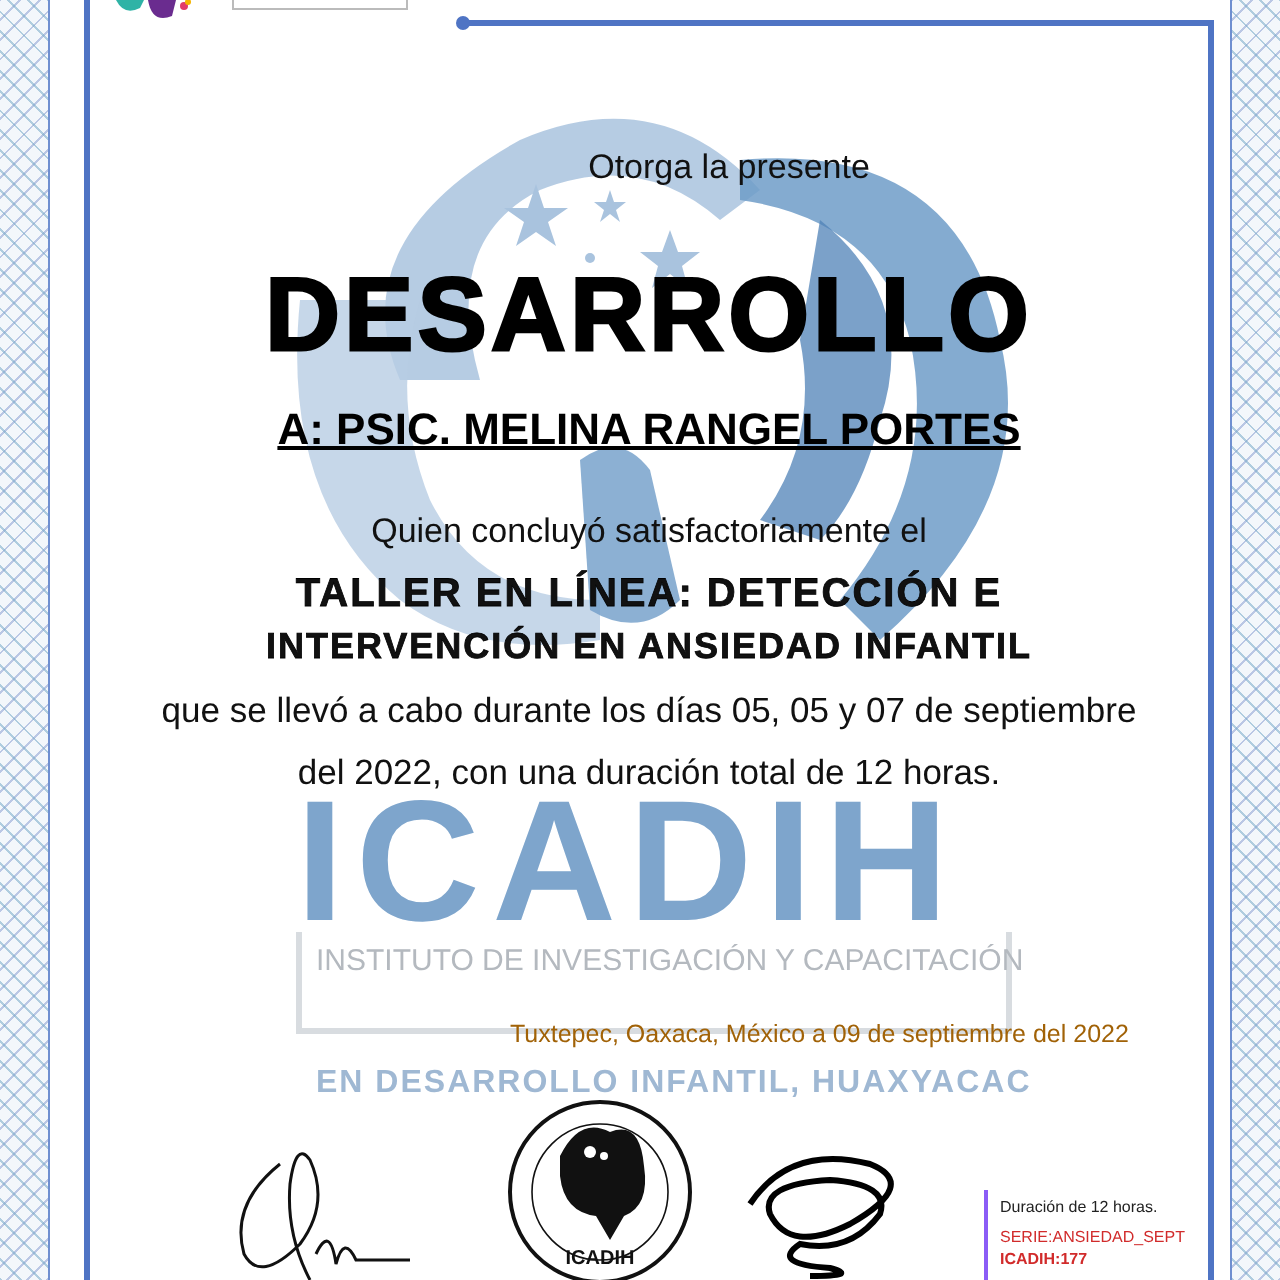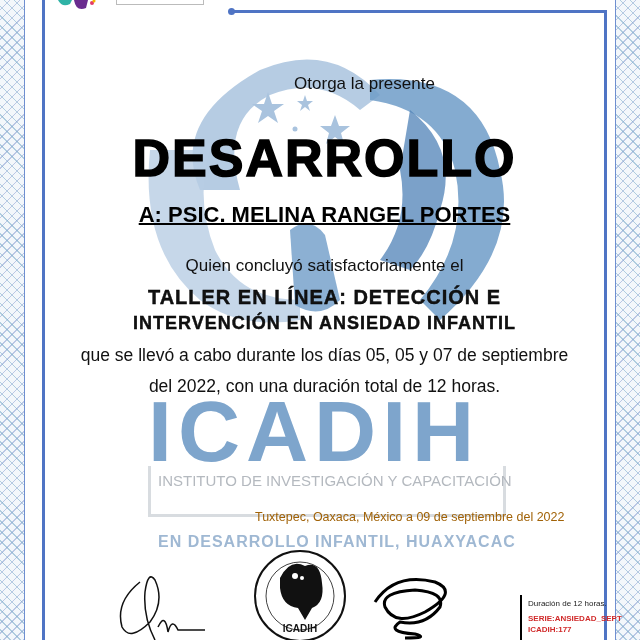--- a/index.html
+++ b/index.html
@@ -32,23 +32,23 @@
   .quien { top:256px; font-size:17px; }
   .course1 { top:286px; font-size:20px; font-weight:bold; letter-spacing:1px; -webkit-text-stroke:0.4px #000; }
   .course2 { top:313px; font-size:18px; font-weight:bold; letter-spacing:1px; -webkit-text-stroke:0.4px #000; }
   .fechas1 { top:345px; font-size:17.5px; }
   .fechas2 { top:376px; font-size:17.5px; }
   .lugar { position:absolute; left:255px; top:510px; font-size:12.5px; color:#a16207; }
 
   .sig1 { position:absolute; left:110px; top:572px; }
   .seal { position:absolute; left:250px; top:548px; width:100px; height:92px; }
   .sig2 { position:absolute; left:355px; top:572px; }
-  .info { position:absolute; left:520px; top:595px; border-left:2px solid #000000; padding-left:6px; height:45px; }
+  .info { position:absolute; left:492px; top:595px; border-left:2px solid #8b5cf6; padding-left:6px; height:45px; }
   .info .dur { font-size:8px; color:#222; margin-top:4px; }
-  .info .serie { font-size:8px; color:#d12b2b; font-weight:bold; margin-top:6px; }
+  .info .serie { font-size:8px; color:#d12b2b; font-weight:normal; margin-top:6px; }
   .info .folio { font-size:8px; color:#d12b2b; font-weight:bold; margin-top:2px; }
 </style>
 </head>
 <body>
 
 <div class="pattern left"></div>
 <div class="pattern right"></div>
 <div class="frame-left"></div>
 <div class="frame-right"></div>
 <div class="frame-top"></div>

